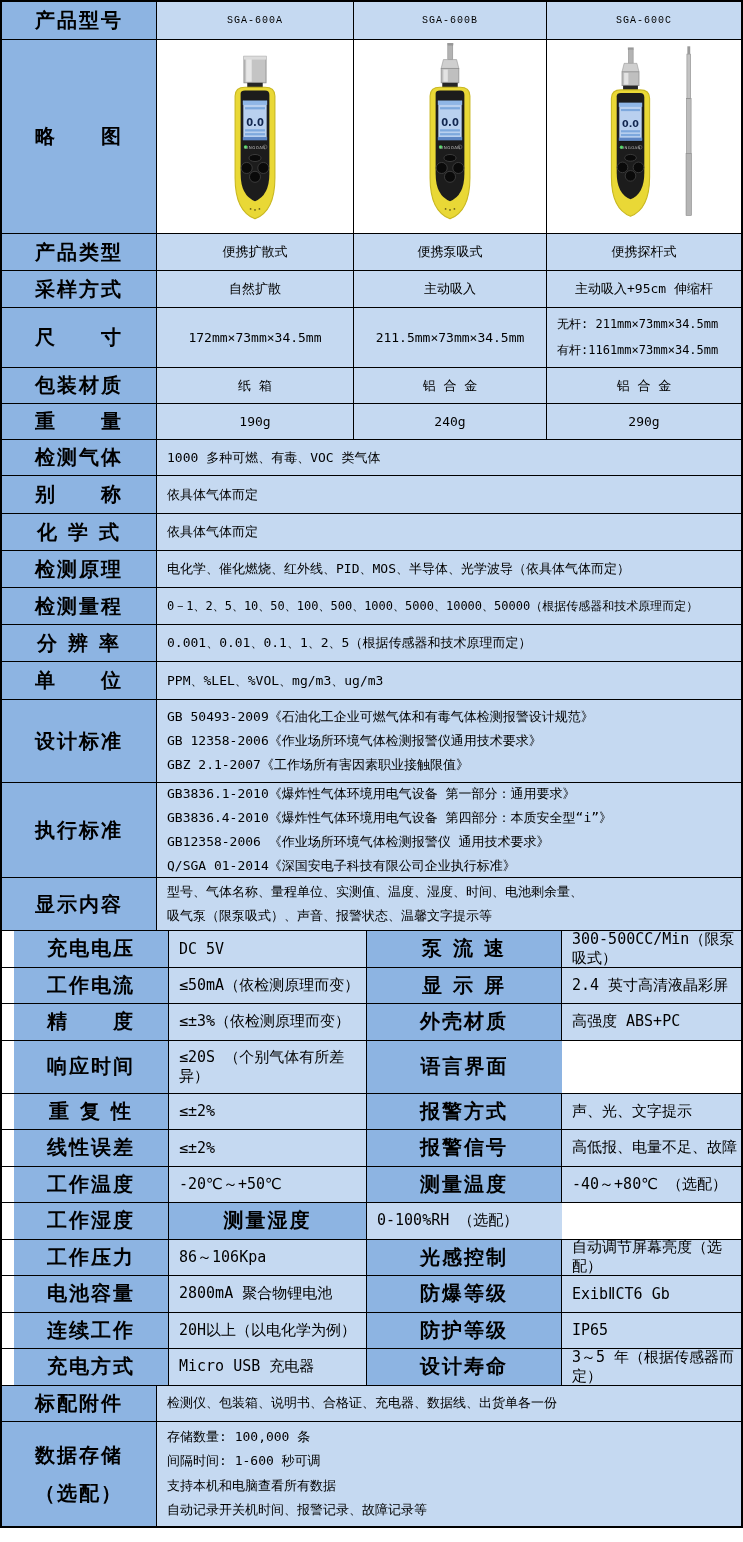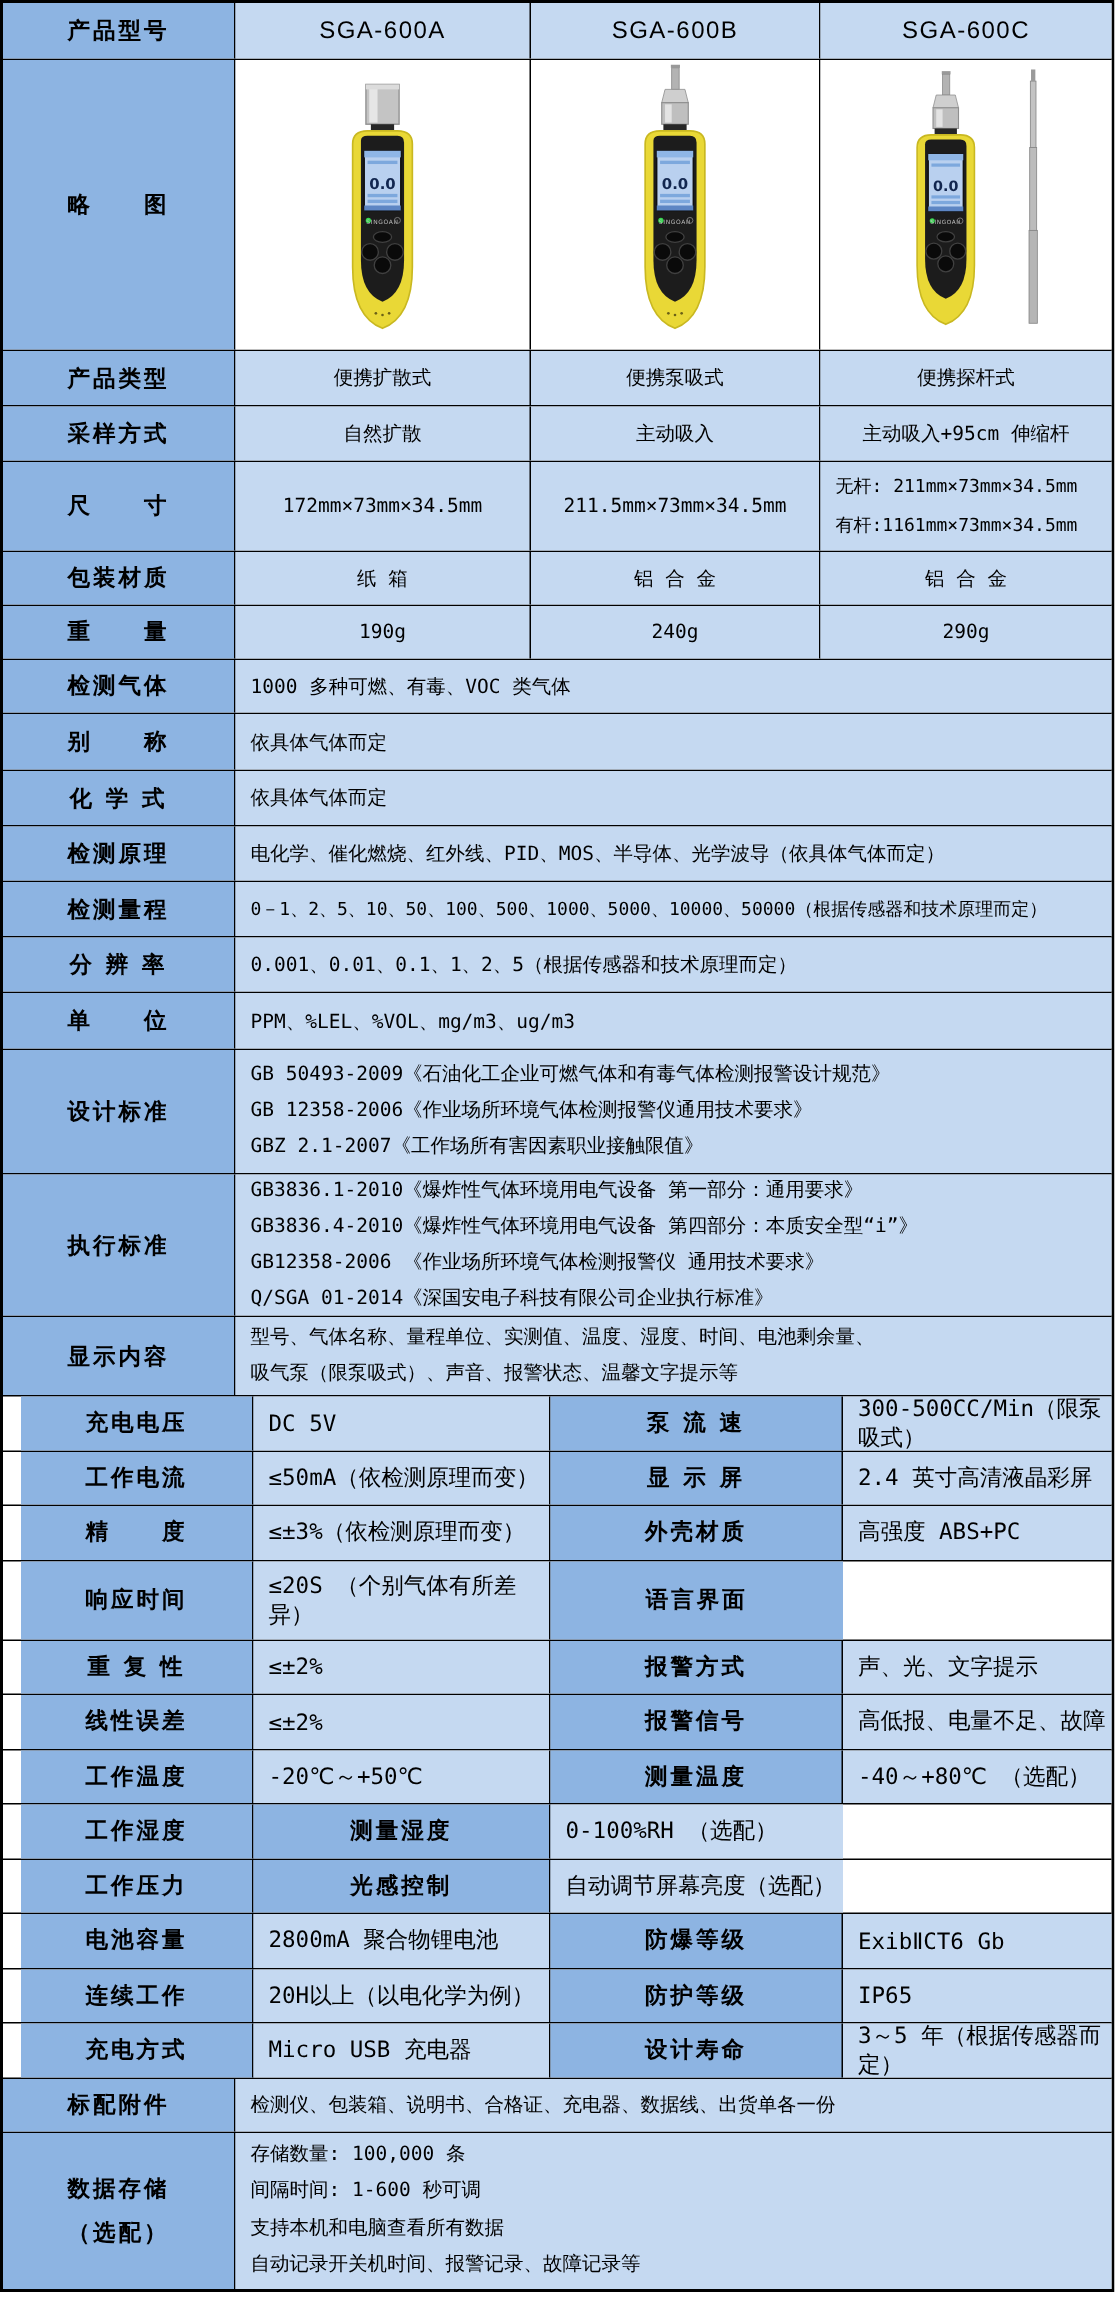--- a/index.html
+++ b/index.html
@@ -17,35 +17,35 @@
   .g4{grid-template-columns:155px 198px 195px 1fr;padding-left:12px;}
   .cell{
     border-right:1px solid #000;
     box-sizing:border-box;
     display:flex;align-items:center;justify-content:center;
     overflow:hidden;text-align:center;
   }
   .cell:last-child{border-right:none;}
   .lbl{
     background:#8db4e2;
-    font-weight:bold;font-size:15px;letter-spacing:2px;
+    font-weight:bold;font-size:20px;letter-spacing:2px;
   }
   .val{
     background:#c5d9f1;
     font-size:13px;
     font-family:"DejaVu Sans Mono","DejaVu Sans",monospace;
   }
   .left{justify-content:flex-start;padding-left:10px;padding-right:4px;text-align:left;}
   .multi{flex-direction:column;align-items:flex-start;justify-content:center;padding-left:10px;padding-right:12px;text-align:left;}
   .multi div{line-height:1.85;}
   .g4 .val{font-size:15px;}
   .tight{font-size:12px;}
   .dim3{font-size:12px;}
   .dim3 div{line-height:2.1;}
-  .mono{font-family:Liberation Sans, sans-serif;font-size:16px;letter-spacing:1px;}
+  .mono{font-family:Liberation Mono, monospace;font-size:10px;letter-spacing:1px;}
   .imgcell{background:#ffffff;}
   .lbl2line{flex-direction:column;line-height:1.9;}
 </style>
 </head>
 <body>
 
 <div class="tbl">
 
   <div class="row g3" style="height:38px">
     <div class="cell lbl">产品型号</div>
@@ -280,20 +280,21 @@
     <div class="cell lbl">测量温度</div>
     <div class="cell val left">-40～+80℃ （选配）</div>
   </div>
   <div class="row g4" style="height:36.5px">
     <div class="cell lbl">工作湿度</div>
     <div class="cell lbl">测量湿度</div>
     <div class="cell val left">0-100%RH （选配）</div>
   </div>
   <div class="row g4" style="height:36.5px">
     <div class="cell lbl">工作压力</div>
+    <div class="cell val left">86～106Kpa</div>
     <div class="cell lbl">光感控制</div>
     <div class="cell val left">自动调节屏幕亮度（选配）</div>
   </div>
   <div class="row g4" style="height:36.5px">
     <div class="cell lbl">电池容量</div>
     <div class="cell val left">2800mA 聚合物锂电池</div>
     <div class="cell lbl">防爆等级</div>
     <div class="cell val left">ExibⅡCT6 Gb</div>
   </div>
   <div class="row g4" style="height:36.5px">

